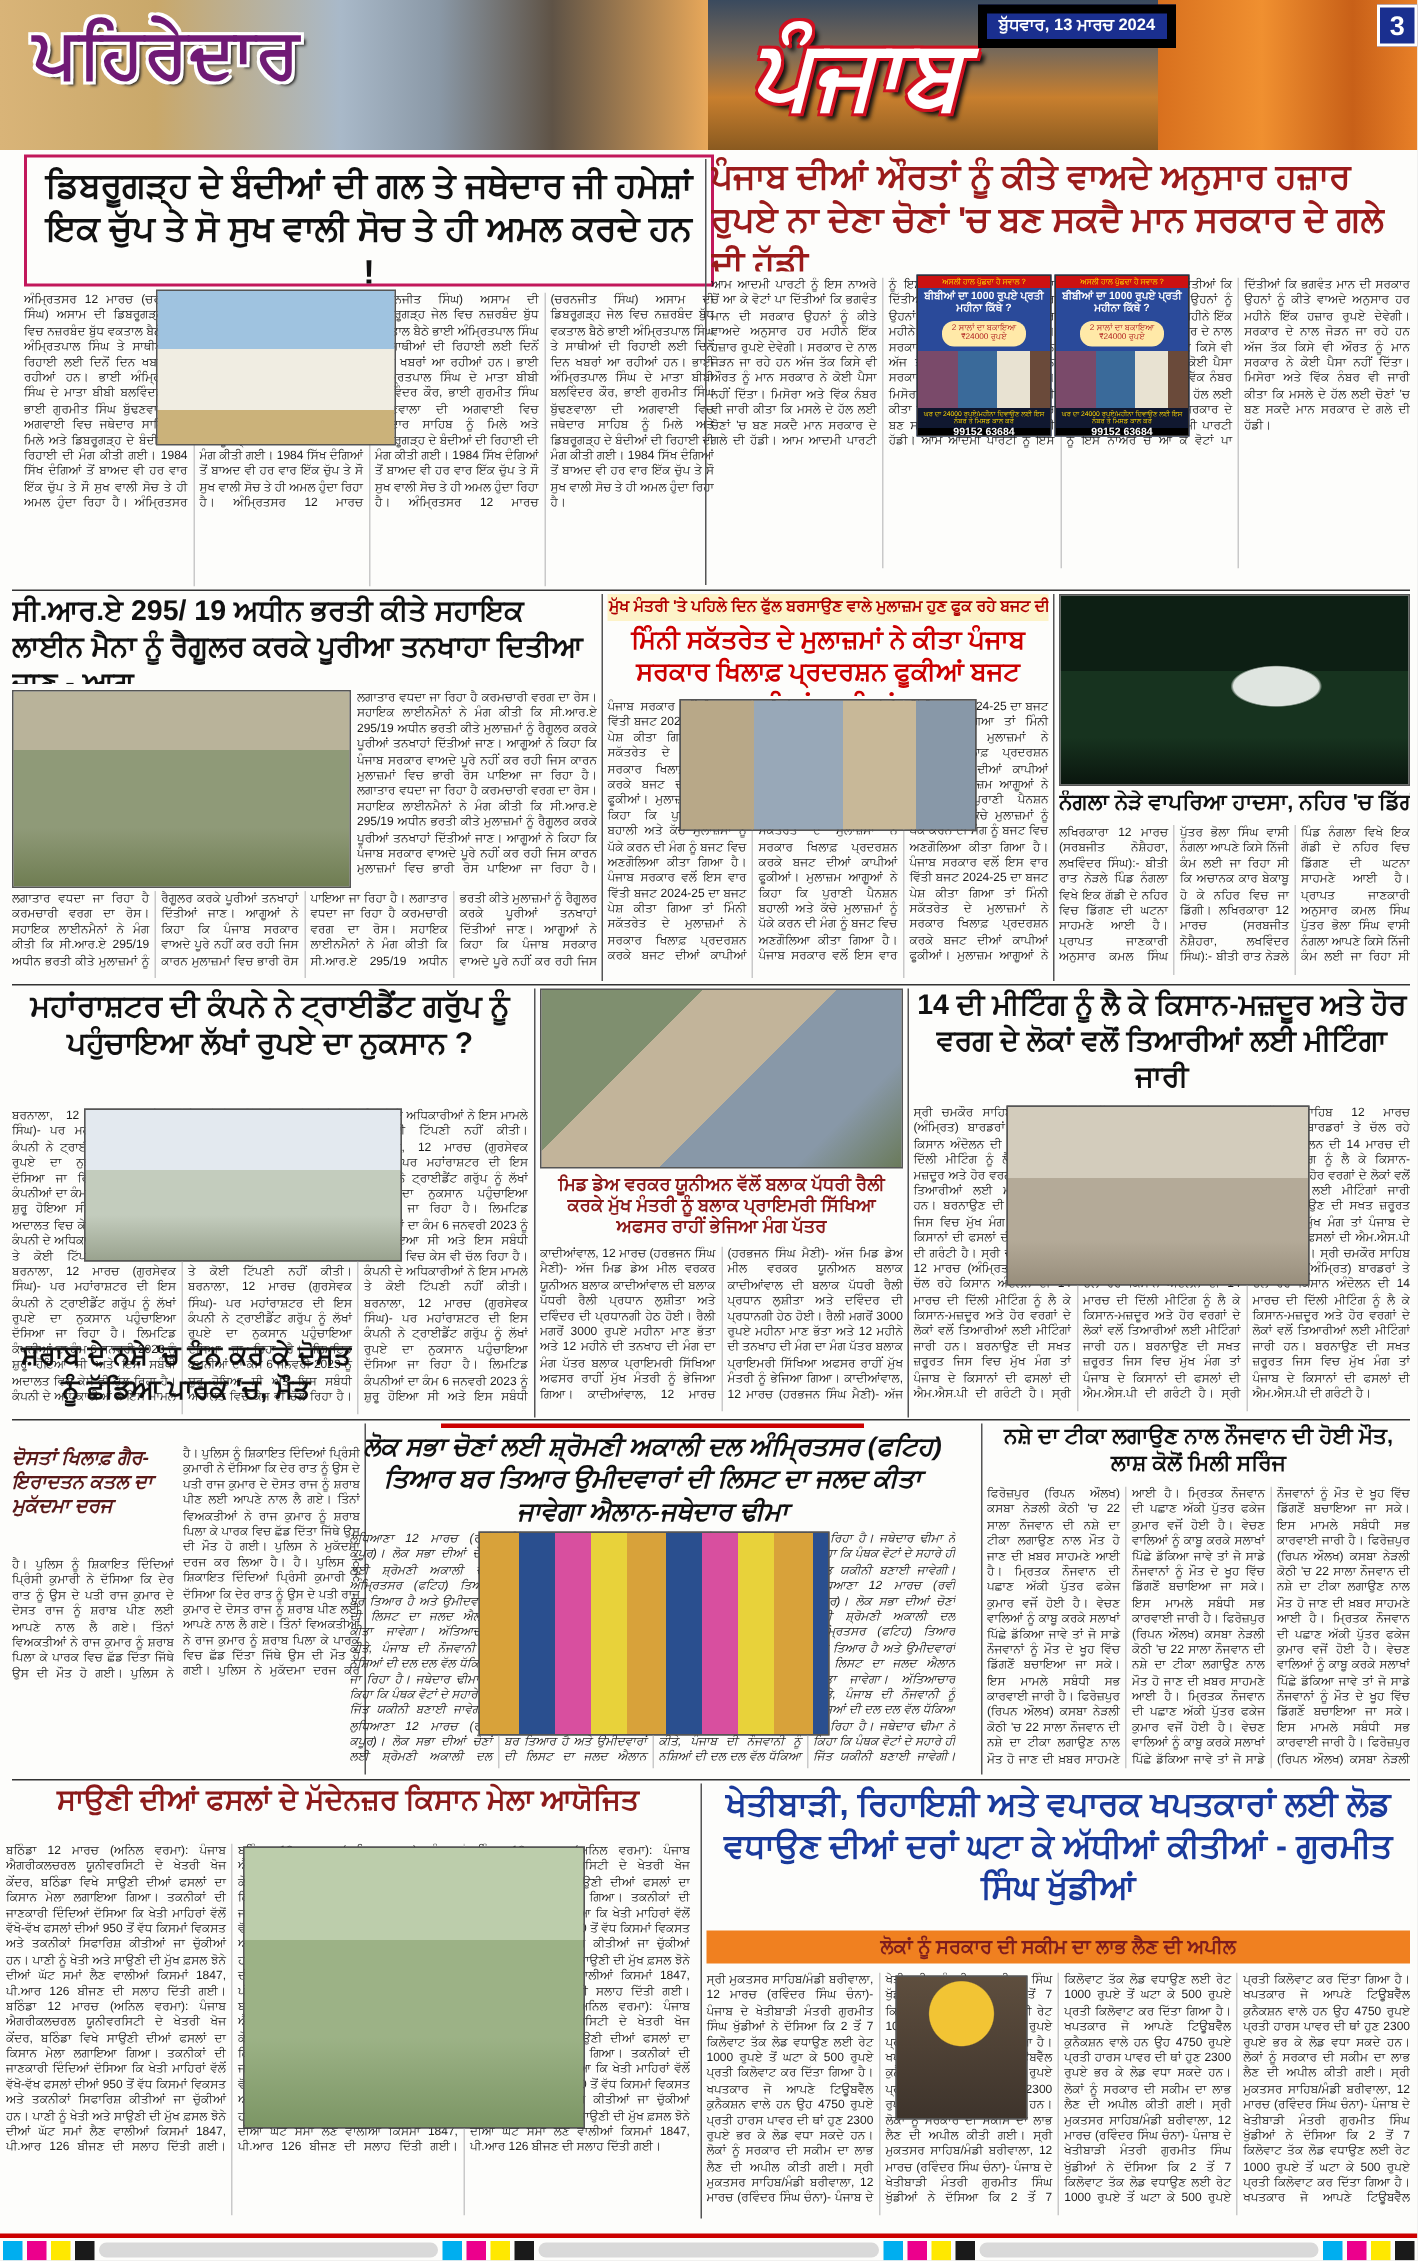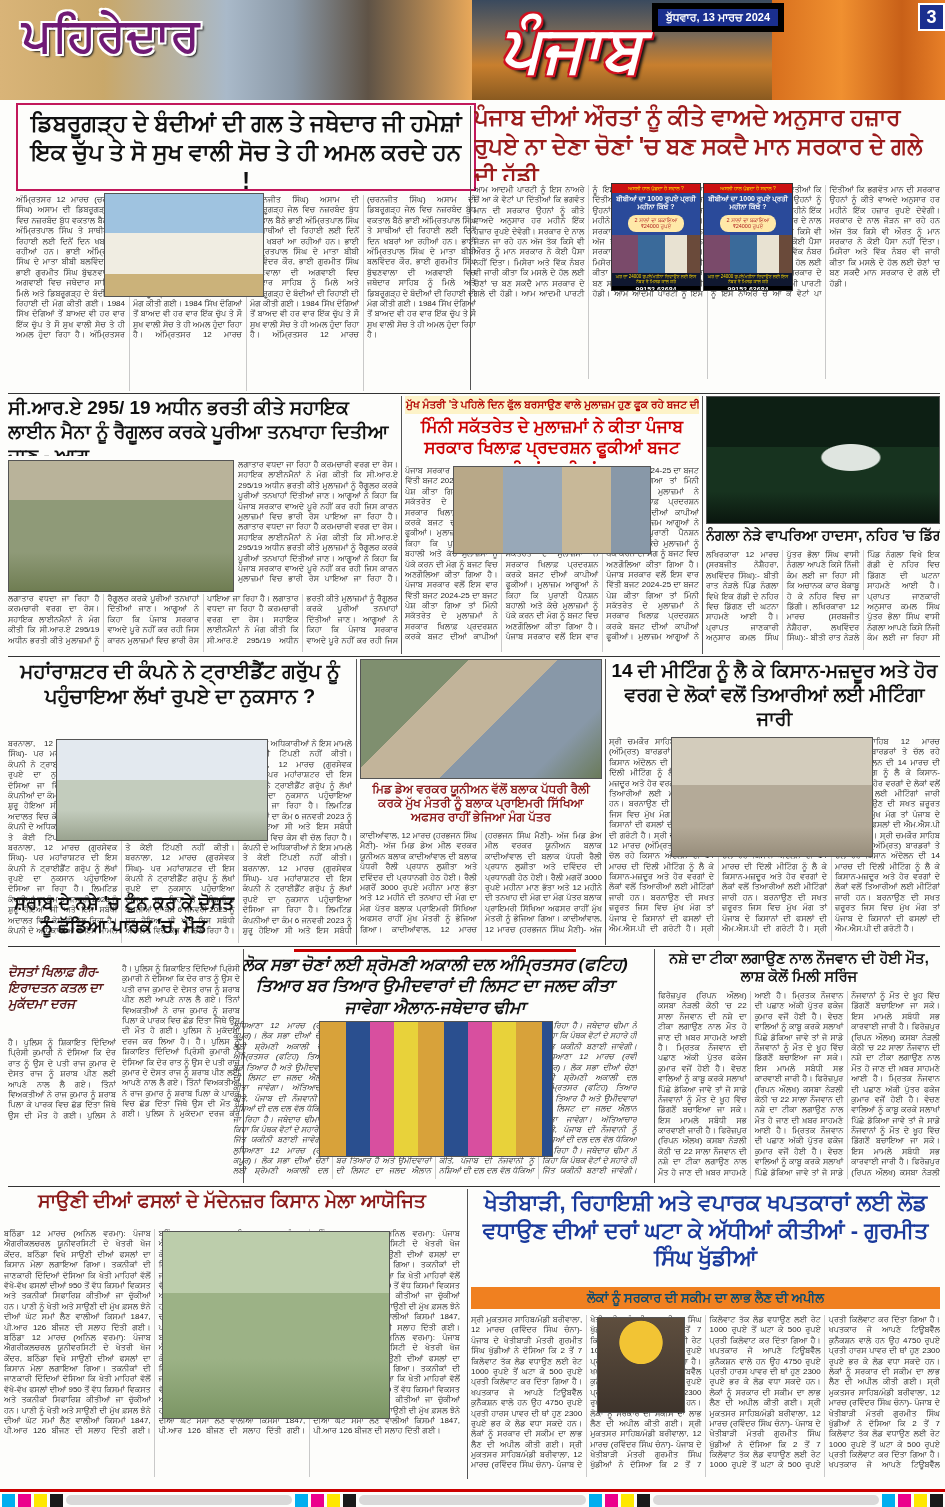--- a/index.html
+++ b/index.html
@@ -180,21 +180,21 @@
     <div class="abs photo" style="left:158px;top:42px;width:226px;height:186px;
          background:linear-gradient(180deg,#b9c9a9 0 35%,#9ab083 35% 70%,#7a9463);"></div>
     <div class="body" style="position:absolute;left:0;top:40px;width:456px;height:248px;column-count:3;">ਬਠਿੰਡਾ 12 ਮਾਰਚ (ਅਨਿਲ ਵਰਮਾ): ਪੰਜਾਬ ਐਗਰੀਕਲਚਰਲ ਯੂਨੀਵਰਸਿਟੀ ਦੇ ਖੇਤਰੀ ਖੋਜ ਕੇਂਦਰ, ਬਠਿੰਡਾ ਵਿਖੇ ਸਾਉਣੀ ਦੀਆਂ ਫਸਲਾਂ ਦਾ ਕਿਸਾਨ ਮੇਲਾ ਲਗਾਇਆ ਗਿਆ। ਤਕਨੀਕਾਂ ਦੀ ਜਾਣਕਾਰੀ ਦਿੰਦਿਆਂ ਦੱਸਿਆ ਕਿ ਖੇਤੀ ਮਾਹਿਰਾਂ ਵੱਲੋਂ ਵੱਖੋ-ਵੱਖ ਫਸਲਾਂ ਦੀਆਂ 950 ਤੋਂ ਵੱਧ ਕਿਸਮਾਂ ਵਿਕਸਤ ਅਤੇ ਤਕਨੀਕਾਂ ਸਿਫਾਰਿਸ਼ ਕੀਤੀਆਂ ਜਾ ਚੁੱਕੀਆਂ ਹਨ। ਪਾਣੀ ਨੂੰ ਖੇਤੀ ਅਤੇ ਸਾਉਣੀ ਦੀ ਮੁੱਖ ਫ਼ਸਲ ਝੋਨੇ ਦੀਆਂ ਘੱਟ ਸਮਾਂ ਲੈਣ ਵਾਲੀਆਂ ਕਿਸਮਾਂ 1847, ਪੀ.ਆਰ 126 ਬੀਜਣ ਦੀ ਸਲਾਹ ਦਿੱਤੀ ਗਈ। ਬਠਿੰਡਾ 12 ਮਾਰਚ (ਅਨਿਲ ਵਰਮਾ): ਪੰਜਾਬ ਐਗਰੀਕਲਚਰਲ ਯੂਨੀਵਰਸਿਟੀ ਦੇ ਖੇਤਰੀ ਖੋਜ ਕੇਂਦਰ, ਬਠਿੰਡਾ ਵਿਖੇ ਸਾਉਣੀ ਦੀਆਂ ਫਸਲਾਂ ਦਾ ਕਿਸਾਨ ਮੇਲਾ ਲਗਾਇਆ ਗਿਆ। ਤਕਨੀਕਾਂ ਦੀ ਜਾਣਕਾਰੀ ਦਿੰਦਿਆਂ ਦੱਸਿਆ ਕਿ ਖੇਤੀ ਮਾਹਿਰਾਂ ਵੱਲੋਂ ਵੱਖੋ-ਵੱਖ ਫਸਲਾਂ ਦੀਆਂ 950 ਤੋਂ ਵੱਧ ਕਿਸਮਾਂ ਵਿਕਸਤ ਅਤੇ ਤਕਨੀਕਾਂ ਸਿਫਾਰਿਸ਼ ਕੀਤੀਆਂ ਜਾ ਚੁੱਕੀਆਂ ਹਨ। ਪਾਣੀ ਨੂੰ ਖੇਤੀ ਅਤੇ ਸਾਉਣੀ ਦੀ ਮੁੱਖ ਫ਼ਸਲ ਝੋਨੇ ਦੀਆਂ ਘੱਟ ਸਮਾਂ ਲੈਣ ਵਾਲੀਆਂ ਕਿਸਮਾਂ 1847, ਪੀ.ਆਰ 126 ਬੀਜਣ ਦੀ ਸਲਾਹ ਦਿੱਤੀ ਗਈ। ਬਠਿੰਡਾ 12 ਮਾਰਚ (ਅਨਿਲ ਵਰਮਾ): ਪੰਜਾਬ ਐਗਰੀਕਲਚਰਲ ਯੂਨੀਵਰਸਿਟੀ ਦੇ ਖੇਤਰੀ ਖੋਜ ਕੇਂਦਰ, ਬਠਿੰਡਾ ਵਿਖੇ ਸਾਉਣੀ ਦੀਆਂ ਫਸਲਾਂ ਦਾ ਕਿਸਾਨ ਮੇਲਾ ਲਗਾਇਆ ਗਿਆ। ਤਕਨੀਕਾਂ ਦੀ ਜਾਣਕਾਰੀ ਦਿੰਦਿਆਂ ਦੱਸਿਆ ਕਿ ਖੇਤੀ ਮਾਹਿਰਾਂ ਵੱਲੋਂ ਵੱਖੋ-ਵੱਖ ਫਸਲਾਂ ਦੀਆਂ 950 ਤੋਂ ਵੱਧ ਕਿਸਮਾਂ ਵਿਕਸਤ ਅਤੇ ਤਕਨੀਕਾਂ ਸਿਫਾਰਿਸ਼ ਕੀਤੀਆਂ ਜਾ ਚੁੱਕੀਆਂ ਹਨ। ਪਾਣੀ ਨੂੰ ਖੇਤੀ ਅਤੇ ਸਾਉਣੀ ਦੀ ਮੁੱਖ ਫ਼ਸਲ ਝੋਨੇ ਦੀਆਂ ਘੱਟ ਸਮਾਂ ਲੈਣ ਵਾਲੀਆਂ ਕਿਸਮਾਂ 1847, ਪੀ.ਆਰ 126 ਬੀਜਣ ਦੀ ਸਲਾਹ ਦਿੱਤੀ ਗਈ। ਬਠਿੰਡਾ 12 ਮਾਰਚ (ਅਨਿਲ ਵਰਮਾ): ਪੰਜਾਬ ਐਗਰੀਕਲਚਰਲ ਯੂਨੀਵਰਸਿਟੀ ਦੇ ਖੇਤਰੀ ਖੋਜ ਕੇਂਦਰ, ਬਠਿੰਡਾ ਵਿਖੇ ਸਾਉਣੀ ਦੀਆਂ ਫਸਲਾਂ ਦਾ ਕਿਸਾਨ ਮੇਲਾ ਲਗਾਇਆ ਗਿਆ। ਤਕਨੀਕਾਂ ਦੀ ਜਾਣਕਾਰੀ ਦਿੰਦਿਆਂ ਦੱਸਿਆ ਕਿ ਖੇਤੀ ਮਾਹਿਰਾਂ ਵੱਲੋਂ ਵੱਖੋ-ਵੱਖ ਫਸਲਾਂ ਦੀਆਂ 950 ਤੋਂ ਵੱਧ ਕਿਸਮਾਂ ਵਿਕਸਤ ਅਤੇ ਤਕਨੀਕਾਂ ਸਿਫਾਰਿਸ਼ ਕੀਤੀਆਂ ਜਾ ਚੁੱਕੀਆਂ ਹਨ। ਪਾਣੀ ਨੂੰ ਖੇਤੀ ਅਤੇ ਸਾਉਣੀ ਦੀ ਮੁੱਖ ਫ਼ਸਲ ਝੋਨੇ ਦੀਆਂ ਘੱਟ ਸਮਾਂ ਲੈਣ ਵਾਲੀਆਂ ਕਿਸਮਾਂ 1847, ਪੀ.ਆਰ 126 ਬੀਜਣ ਦੀ ਸਲਾਹ ਦਿੱਤੀ ਗਈ। ਬਠਿੰਡਾ 12 ਮਾਰਚ (ਅਨਿਲ ਵਰਮਾ): ਪੰਜਾਬ ਐਗਰੀਕਲਚਰਲ ਯੂਨੀਵਰਸਿਟੀ ਦੇ ਖੇਤਰੀ ਖੋਜ ਕੇਂਦਰ, ਬਠਿੰਡਾ ਵਿਖੇ ਸਾਉਣੀ ਦੀਆਂ ਫਸਲਾਂ ਦਾ ਕਿਸਾਨ ਮੇਲਾ ਲਗਾਇਆ ਗਿਆ। ਤਕਨੀਕਾਂ ਦੀ ਜਾਣਕਾਰੀ ਦਿੰਦਿਆਂ ਦੱਸਿਆ ਕਿ ਖੇਤੀ ਮਾਹਿਰਾਂ ਵੱਲੋਂ ਵੱਖੋ-ਵੱਖ ਫਸਲਾਂ ਦੀਆਂ 950 ਤੋਂ ਵੱਧ ਕਿਸਮਾਂ ਵਿਕਸਤ ਅਤੇ ਤਕਨੀਕਾਂ ਸਿਫਾਰਿਸ਼ ਕੀਤੀਆਂ ਜਾ ਚੁੱਕੀਆਂ ਹਨ। ਪਾਣੀ ਨੂੰ ਖੇਤੀ ਅਤੇ ਸਾਉਣੀ ਦੀ ਮੁੱਖ ਫ਼ਸਲ ਝੋਨੇ ਦੀਆਂ ਘੱਟ ਸਮਾਂ ਲੈਣ ਵਾਲੀਆਂ ਕਿਸਮਾਂ 1847, ਪੀ.ਆਰ 126 ਬੀਜਣ ਦੀ ਸਲਾਹ ਦਿੱਤੀ ਗਈ। ਬਠਿੰਡਾ 12 ਮਾਰਚ (ਅਨਿਲ ਵਰਮਾ): ਪੰਜਾਬ ਐਗਰੀਕਲਚਰਲ ਯੂਨੀਵਰਸਿਟੀ ਦੇ ਖੇਤਰੀ ਖੋਜ ਕੇਂਦਰ, ਬਠਿੰਡਾ ਵਿਖੇ ਸਾਉਣੀ ਦੀਆਂ ਫਸਲਾਂ ਦਾ ਕਿਸਾਨ ਮੇਲਾ ਲਗਾਇਆ ਗਿਆ। ਤਕਨੀਕਾਂ ਦੀ ਜਾਣਕਾਰੀ ਦਿੰਦਿਆਂ ਦੱਸਿਆ ਕਿ ਖੇਤੀ ਮਾਹਿਰਾਂ ਵੱਲੋਂ ਵੱਖੋ-ਵੱਖ ਫਸਲਾਂ ਦੀਆਂ 950 ਤੋਂ ਵੱਧ ਕਿਸਮਾਂ ਵਿਕਸਤ ਅਤੇ ਤਕਨੀਕਾਂ ਸਿਫਾਰਿਸ਼ ਕੀਤੀਆਂ ਜਾ ਚੁੱਕੀਆਂ ਹਨ। ਪਾਣੀ ਨੂੰ ਖੇਤੀ ਅਤੇ ਸਾਉਣੀ ਦੀ ਮੁੱਖ ਫ਼ਸਲ ਝੋਨੇ ਦੀਆਂ ਘੱਟ ਸਮਾਂ ਲੈਣ ਵਾਲੀਆਂ ਕਿਸਮਾਂ 1847, ਪੀ.ਆਰ 126 ਬੀਜਣ ਦੀ ਸਲਾਹ ਦਿੱਤੀ ਗਈ।</div>
     <div class="abs photo" style="left:158px;top:42px;width:226px;height:186px;
          background:linear-gradient(180deg,#bccdab 0 33%,#9cb286 33% 68%,#7c9665);"></div>
   </div>
   <div class="abs rule-v" style="left:467px;top:1189px;height:290px;"></div>
 
   <div class="abs" style="left:471px;top:1189px;width:469px;height:290px;">
     <div class="hl" style="color:#1a3a9c;font-size:22px;text-align:center;height:96px;overflow:hidden;">ਖੇਤੀਬਾੜੀ, ਰਿਹਾਇਸ਼ੀ ਅਤੇ ਵਪਾਰਕ ਖਪਤਕਾਰਾਂ ਲਈ ਲੋਡ ਵਧਾਉਣ ਦੀਆਂ ਦਰਾਂ ਘਟਾ ਕੇ ਅੱਧੀਆਂ ਕੀਤੀਆਂ - ਗੁਰਮੀਤ ਸਿੰਘ ਖੁੱਡੀਆਂ</div>
-    <div style="background:#f08020;color:#0c4a6e;font-weight:bold;font-size:13px;text-align:center;padding:3px 0;margin-top:2px;">ਲੋਕਾਂ ਨੂੰ ਸਰਕਾਰ ਦੀ ਸਕੀਮ ਦਾ ਲਾਭ ਲੈਣ ਦੀ ਅਪੀਲ</div>
+    <div style="background:#f08020;color:#7f1d1d;font-weight:bold;font-size:13px;text-align:center;padding:3px 0;margin-top:2px;">ਲੋਕਾਂ ਨੂੰ ਸਰਕਾਰ ਦੀ ਸਕੀਮ ਦਾ ਲਾਭ ਲੈਣ ਦੀ ਅਪੀਲ</div>
     <div class="abs photo" style="left:126px;top:128px;width:86px;height:94px;
          background:radial-gradient(circle at 50% 26%, #f0c030 0 26%, rgba(0,0,0,0) 27%),linear-gradient(180deg,#5a4a3a,#3a3028);"></div>
     <div class="body" style="position:absolute;left:0;top:126px;width:469px;height:162px;column-count:4;">ਸ੍ਰੀ ਮੁਕਤਸਰ ਸਾਹਿਬ/ਮੰਡੀ ਬਰੀਵਾਲਾ, 12 ਮਾਰਚ (ਰਵਿੰਦਰ ਸਿੰਘ ਚੰਨਾ)- ਪੰਜਾਬ ਦੇ ਖੇਤੀਬਾੜੀ ਮੰਤਰੀ ਗੁਰਮੀਤ ਸਿੰਘ ਖੁੱਡੀਆਂ ਨੇ ਦੱਸਿਆ ਕਿ 2 ਤੋਂ 7 ਕਿਲੋਵਾਟ ਤੱਕ ਲੋਡ ਵਧਾਉਣ ਲਈ ਰੇਟ 1000 ਰੁਪਏ ਤੋਂ ਘਟਾ ਕੇ 500 ਰੁਪਏ ਪ੍ਰਤੀ ਕਿਲੋਵਾਟ ਕਰ ਦਿੱਤਾ ਗਿਆ ਹੈ। ਖਪਤਕਾਰ ਜੋ ਆਪਣੇ ਟਿਊਬਵੈੱਲ ਕੁਨੈਕਸ਼ਨ ਵਾਲੇ ਹਨ ਉਹ 4750 ਰੁਪਏ ਪ੍ਰਤੀ ਹਾਰਸ ਪਾਵਰ ਦੀ ਥਾਂ ਹੁਣ 2300 ਰੁਪਏ ਭਰ ਕੇ ਲੋਡ ਵਧਾ ਸਕਦੇ ਹਨ। ਲੋਕਾਂ ਨੂੰ ਸਰਕਾਰ ਦੀ ਸਕੀਮ ਦਾ ਲਾਭ ਲੈਣ ਦੀ ਅਪੀਲ ਕੀਤੀ ਗਈ। ਸ੍ਰੀ ਮੁਕਤਸਰ ਸਾਹਿਬ/ਮੰਡੀ ਬਰੀਵਾਲਾ, 12 ਮਾਰਚ (ਰਵਿੰਦਰ ਸਿੰਘ ਚੰਨਾ)- ਪੰਜਾਬ ਦੇ ਖੇਤੀਬਾੜੀ ਮੰਤਰੀ ਗੁਰਮੀਤ ਸਿੰਘ ਖੁੱਡੀਆਂ ਨੇ ਦੱਸਿਆ ਕਿ 2 ਤੋਂ 7 ਕਿਲੋਵਾਟ ਤੱਕ ਲੋਡ ਵਧਾਉਣ ਲਈ ਰੇਟ 1000 ਰੁਪਏ ਤੋਂ ਘਟਾ ਕੇ 500 ਰੁਪਏ ਪ੍ਰਤੀ ਕਿਲੋਵਾਟ ਕਰ ਦਿੱਤਾ ਗਿਆ ਹੈ। ਖਪਤਕਾਰ ਜੋ ਆਪਣੇ ਟਿਊਬਵੈੱਲ ਕੁਨੈਕਸ਼ਨ ਵਾਲੇ ਹਨ ਉਹ 4750 ਰੁਪਏ ਪ੍ਰਤੀ ਹਾਰਸ ਪਾਵਰ ਦੀ ਥਾਂ ਹੁਣ 2300 ਰੁਪਏ ਭਰ ਕੇ ਲੋਡ ਵਧਾ ਸਕਦੇ ਹਨ। ਲੋਕਾਂ ਨੂੰ ਸਰਕਾਰ ਦੀ ਸਕੀਮ ਦਾ ਲਾਭ ਲੈਣ ਦੀ ਅਪੀਲ ਕੀਤੀ ਗਈ। ਸ੍ਰੀ ਮੁਕਤਸਰ ਸਾਹਿਬ/ਮੰਡੀ ਬਰੀਵਾਲਾ, 12 ਮਾਰਚ (ਰਵਿੰਦਰ ਸਿੰਘ ਚੰਨਾ)- ਪੰਜਾਬ ਦੇ ਖੇਤੀਬਾੜੀ ਮੰਤਰੀ ਗੁਰਮੀਤ ਸਿੰਘ ਖੁੱਡੀਆਂ ਨੇ ਦੱਸਿਆ ਕਿ 2 ਤੋਂ 7 ਕਿਲੋਵਾਟ ਤੱਕ ਲੋਡ ਵਧਾਉਣ ਲਈ ਰੇਟ 1000 ਰੁਪਏ ਤੋਂ ਘਟਾ ਕੇ 500 ਰੁਪਏ ਪ੍ਰਤੀ ਕਿਲੋਵਾਟ ਕਰ ਦਿੱਤਾ ਗਿਆ ਹੈ। ਖਪਤਕਾਰ ਜੋ ਆਪਣੇ ਟਿਊਬਵੈੱਲ ਕੁਨੈਕਸ਼ਨ ਵਾਲੇ ਹਨ ਉਹ 4750 ਰੁਪਏ ਪ੍ਰਤੀ ਹਾਰਸ ਪਾਵਰ ਦੀ ਥਾਂ ਹੁਣ 2300 ਰੁਪਏ ਭਰ ਕੇ ਲੋਡ ਵਧਾ ਸਕਦੇ ਹਨ। ਲੋਕਾਂ ਨੂੰ ਸਰਕਾਰ ਦੀ ਸਕੀਮ ਦਾ ਲਾਭ ਲੈਣ ਦੀ ਅਪੀਲ ਕੀਤੀ ਗਈ। ਸ੍ਰੀ ਮੁਕਤਸਰ ਸਾਹਿਬ/ਮੰਡੀ ਬਰੀਵਾਲਾ, 12 ਮਾਰਚ (ਰਵਿੰਦਰ ਸਿੰਘ ਚੰਨਾ)- ਪੰਜਾਬ ਦੇ ਖੇਤੀਬਾੜੀ ਮੰਤਰੀ ਗੁਰਮੀਤ ਸਿੰਘ ਖੁੱਡੀਆਂ ਨੇ ਦੱਸਿਆ ਕਿ 2 ਤੋਂ 7 ਕਿਲੋਵਾਟ ਤੱਕ ਲੋਡ ਵਧਾਉਣ ਲਈ ਰੇਟ 1000 ਰੁਪਏ ਤੋਂ ਘਟਾ ਕੇ 500 ਰੁਪਏ ਪ੍ਰਤੀ ਕਿਲੋਵਾਟ ਕਰ ਦਿੱਤਾ ਗਿਆ ਹੈ। ਖਪਤਕਾਰ ਜੋ ਆਪਣੇ ਟਿਊਬਵੈੱਲ ਕੁਨੈਕਸ਼ਨ ਵਾਲੇ ਹਨ ਉਹ 4750 ਰੁਪਏ ਪ੍ਰਤੀ ਹਾਰਸ ਪਾਵਰ ਦੀ ਥਾਂ ਹੁਣ 2300 ਰੁਪਏ ਭਰ ਕੇ ਲੋਡ ਵਧਾ ਸਕਦੇ ਹਨ। ਲੋਕਾਂ ਨੂੰ ਸਰਕਾਰ ਦੀ ਸਕੀਮ ਦਾ ਲਾਭ ਲੈਣ ਦੀ ਅਪੀਲ ਕੀਤੀ ਗਈ। ਸ੍ਰੀ ਮੁਕਤਸਰ ਸਾਹਿਬ/ਮੰਡੀ ਬਰੀਵਾਲਾ, 12 ਮਾਰਚ (ਰਵਿੰਦਰ ਸਿੰਘ ਚੰਨਾ)- ਪੰਜਾਬ ਦੇ ਖੇਤੀਬਾੜੀ ਮੰਤਰੀ ਗੁਰਮੀਤ ਸਿੰਘ ਖੁੱਡੀਆਂ ਨੇ ਦੱਸਿਆ ਕਿ 2 ਤੋਂ 7 ਕਿਲੋਵਾਟ ਤੱਕ ਲੋਡ ਵਧਾਉਣ ਲਈ ਰੇਟ 1000 ਰੁਪਏ ਤੋਂ ਘਟਾ ਕੇ 500 ਰੁਪਏ ਪ੍ਰਤੀ ਕਿਲੋਵਾਟ ਕਰ ਦਿੱਤਾ ਗਿਆ ਹੈ। ਖਪਤਕਾਰ ਜੋ ਆਪਣੇ ਟਿਊਬਵੈੱਲ ਕੁਨੈਕਸ਼ਨ ਵਾਲੇ ਹਨ ਉਹ 4750 ਰੁਪਏ ਪ੍ਰਤੀ ਹਾਰਸ ਪਾਵਰ ਦੀ ਥਾਂ ਹੁਣ 2300 ਰੁਪਏ ਭਰ ਕੇ ਲੋਡ ਵਧਾ ਸਕਦੇ ਹਨ। ਲੋਕਾਂ ਨੂੰ ਸਰਕਾਰ ਦੀ ਸਕੀਮ ਦਾ ਲਾਭ ਲੈਣ ਦੀ ਅਪੀਲ ਕੀਤੀ ਗਈ। ਸ੍ਰੀ ਮੁਕਤਸਰ ਸਾਹਿਬ/ਮੰਡੀ ਬਰੀਵਾਲਾ, 12 ਮਾਰਚ (ਰਵਿੰਦਰ ਸਿੰਘ ਚੰਨਾ)- ਪੰਜਾਬ ਦੇ ਖੇਤੀਬਾੜੀ ਮੰਤਰੀ ਗੁਰਮੀਤ ਸਿੰਘ ਖੁੱਡੀਆਂ ਨੇ ਦੱਸਿਆ ਕਿ 2 ਤੋਂ 7 ਕਿਲੋਵਾਟ ਤੱਕ ਲੋਡ ਵਧਾਉਣ ਲਈ ਰੇਟ 1000 ਰੁਪਏ ਤੋਂ ਘਟਾ ਕੇ 500 ਰੁਪਏ ਪ੍ਰਤੀ ਕਿਲੋਵਾਟ ਕਰ ਦਿੱਤਾ ਗਿਆ ਹੈ। ਖਪਤਕਾਰ ਜੋ ਆਪਣੇ ਟਿਊਬਵੈੱਲ ਕੁਨੈਕਸ਼ਨ ਵਾਲੇ ਹਨ ਉਹ 4750 ਰੁਪਏ ਪ੍ਰਤੀ ਹਾਰਸ ਪਾਵਰ ਦੀ ਥਾਂ ਹੁਣ 2300 ਰੁਪਏ ਭਰ ਕੇ ਲੋਡ ਵਧਾ ਸਕਦੇ ਹਨ। ਲੋਕਾਂ ਨੂੰ ਸਰਕਾਰ ਦੀ ਸਕੀਮ ਦਾ ਲਾਭ ਲੈਣ ਦੀ ਅਪੀਲ ਕੀਤੀ ਗਈ।</div>
     <div class="abs photo" style="left:126px;top:128px;width:86px;height:94px;
          background:radial-gradient(circle at 50% 26%, #f2c434 0 26%, rgba(0,0,0,0) 27%),linear-gradient(180deg,#5e4e3e,#3e342c);"></div>
   </div>
 
   <div class="abs redline"></div>
   <div class="abs cmyk">
     <div class="sw c"></div>

